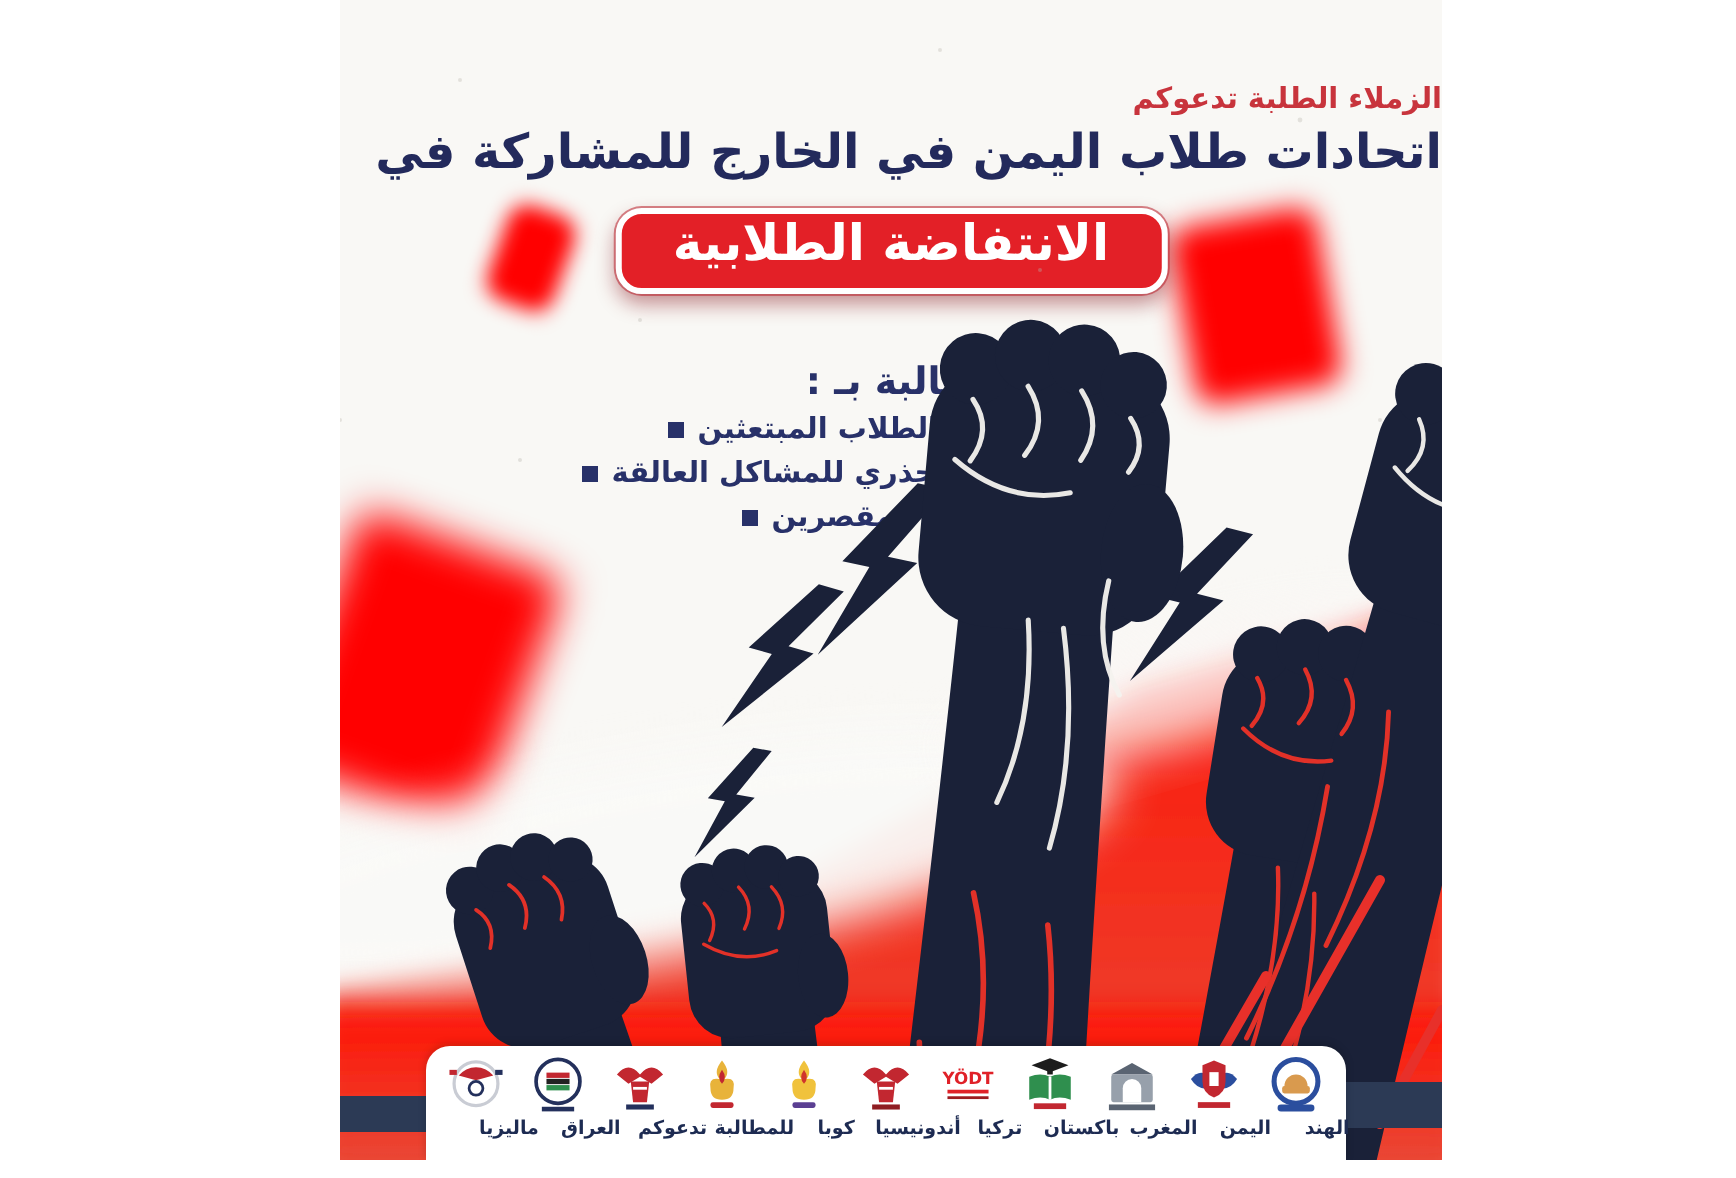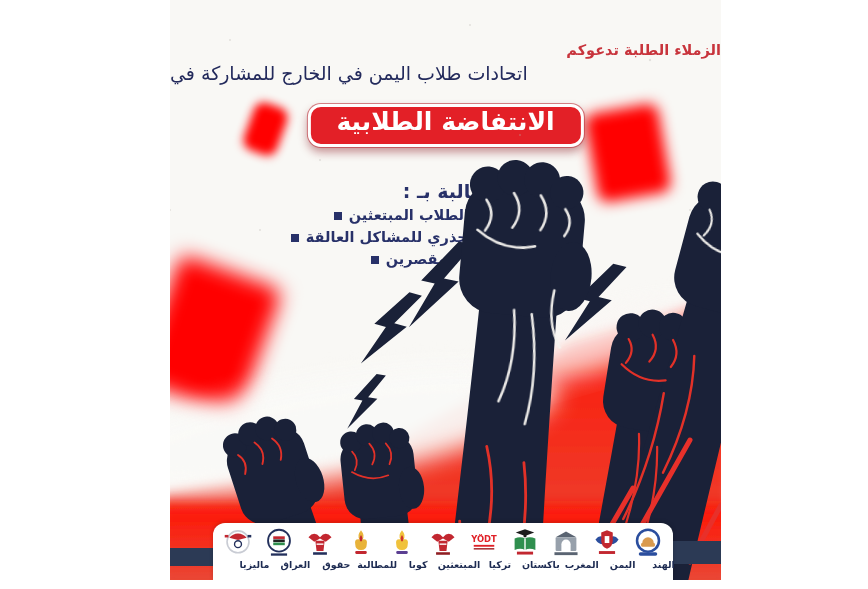--- a/index.html
+++ b/index.html
@@ -3,22 +3,22 @@
 <meta charset="utf-8">
 <style>
   html,body{margin:0;padding:0;}
   body{font-family:"DejaVu Sans", sans-serif;}
   .canvas{position:relative;width:868px;height:589px;background:#ffffff;overflow:hidden;}
   .poster{position:absolute;left:170px;top:0;width:551px;height:580px;background:#f9f8f5;overflow:hidden;}
 
   
   .invite-line{position:absolute;top:42px;left:0;right:0;text-align:right;color:#c8343c;
     font-size:14.5px;font-weight:bold;direction:rtl;}
-  .title-line{position:absolute;top:62px;left:0;right:0;text-align:left;color:#232a5c;
-    font-size:19px;font-weight:normal;direction:rtl;white-space:nowrap;}
+  .title-line{position:absolute;top:62px;left:0;right:0;text-align:right;color:#232a5c;
+    font-size:24px;font-weight:bold;direction:rtl;white-space:nowrap;}
   .banner{position:absolute;top:104px;left:50%;transform:translateX(-50%);
     background:#e32027;color:#ffffff;font-size:25px;font-weight:bold;direction:rtl;
     padding:0 26px 8px;border:3px solid #ffffff;border-radius:13px;white-space:nowrap;
     box-shadow:0 0 0 1px rgba(185,35,45,.55), 0 5px 10px rgba(130,10,20,.45);}
 
   
   .demands{position:absolute;top:180px;right:204px;direction:rtl;text-align:right;color:#283169;}
   .demands-heading{font-size:19px;font-weight:bold;margin-bottom:3px;}
   .demand{font-size:14.5px;font-weight:bold;line-height:1.5;white-space:nowrap;}
   .bullet{display:inline-block;width:8px;height:8px;background:#283169;margin-inline-start:7px;}
@@ -238,21 +238,21 @@
         </div>
         <div class="logo-cell">
           <div class="logo-icon">
             <svg viewBox="0 0 24 26" xmlns="http://www.w3.org/2000/svg">
               <path d="M2,8 Q7,2 12,8 Q17,2 22,8 L17,12 L12,9 L7,12 Z" fill="#c22730"></path>
               <path d="M8,11 h8 l-1,9 h-6 Z" fill="#c22730"></path>
               <path d="M9,14 h6" stroke="#fff" stroke-width="1.2"></path>
               <rect x="6" y="21" width="12" height="2.2" fill="#8f1d22"></rect>
             </svg>
           </div>
-          <div class="logo-label">المبتعثين</div>
+          <div class="logo-label">أندونيسيا</div>
         </div>
         <div class="logo-cell">
           <div class="logo-icon">
             <svg viewBox="0 0 24 26" xmlns="http://www.w3.org/2000/svg">
               <path d="M12,2 Q16,7 13,10 Q18,9 17,14 Q17,19 12,19 Q7,19 7,14 Q6,9 11,10 Q8,7 12,2 Z" fill="#f0c23c"></path>
               <path d="M12,6 Q14.5,9.5 12,12 Q9.5,9.5 12,6 Z" fill="#d0342c"></path>
               <rect x="7" y="20" width="10" height="2.5" rx="1" fill="#5b3f92"></rect>
             </svg>
           </div>
           <div class="logo-label">كوبا</div>
@@ -269,21 +269,21 @@
         </div>
         <div class="logo-cell">
           <div class="logo-icon">
             <svg viewBox="0 0 24 26" xmlns="http://www.w3.org/2000/svg">
               <path d="M2,8 Q7,2 12,8 Q17,2 22,8 L17,12 L12,9 L7,12 Z" fill="#c22730"></path>
               <path d="M8,11 h8 l-1,9 h-6 Z" fill="#c22730"></path>
               <path d="M9,14 h6" stroke="#fff" stroke-width="1.2"></path>
               <rect x="6" y="21" width="12" height="2.2" fill="#23305c"></rect>
             </svg>
           </div>
-          <div class="logo-label">حقوق</div>
+          <div class="logo-label">تدعوكم</div>
         </div>
         <div class="logo-cell">
           <div class="logo-icon">
             <svg viewBox="0 0 24 26" xmlns="http://www.w3.org/2000/svg">
               <circle cx="12" cy="11" r="9.5" fill="#fff" stroke="#23305c" stroke-width="1.6"></circle>
               <rect x="7" y="7.2" width="10" height="2.3" fill="#c22730"></rect>
               <rect x="7" y="9.9" width="10" height="2.3" fill="#222"></rect>
               <rect x="7" y="12.6" width="10" height="2.3" fill="#2f8f4e"></rect>
               <rect x="5" y="22" width="14" height="2" fill="#23305c"></rect>
             </svg>

